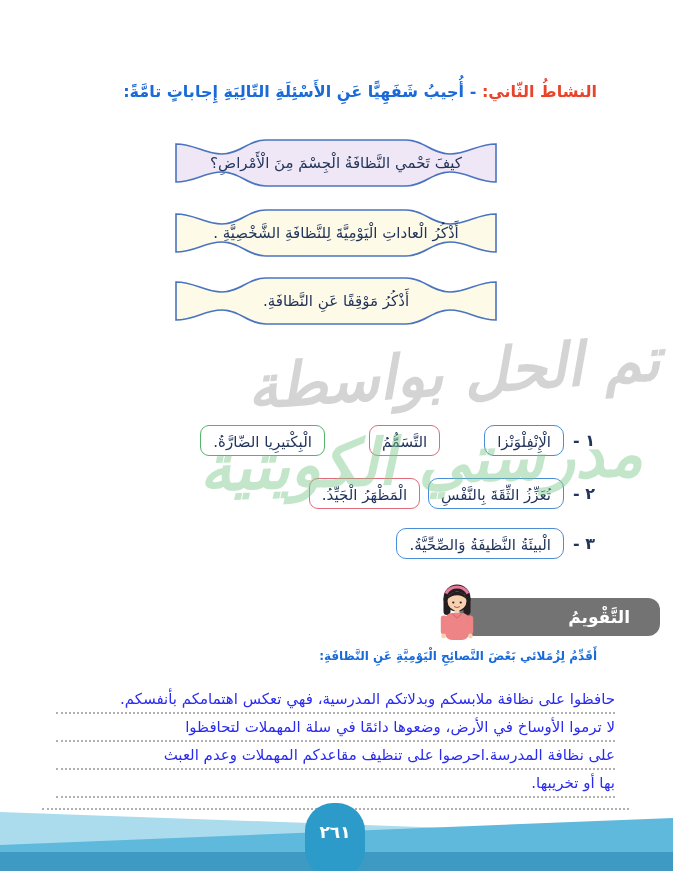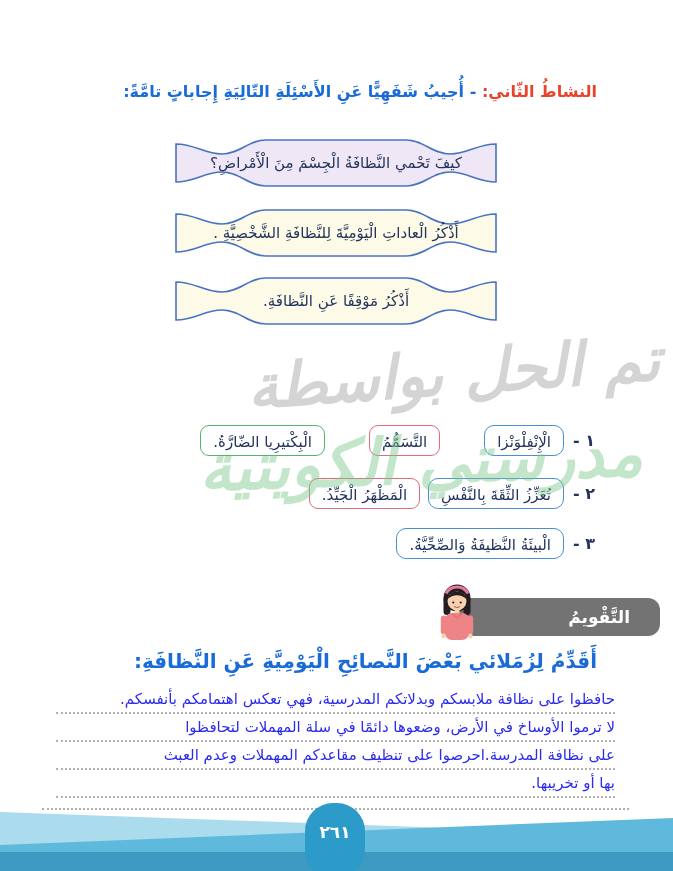--- a/index.html
+++ b/index.html
@@ -33,21 +33,21 @@
   .wm{position:absolute;pointer-events:none;white-space:nowrap;font-style:italic;z-index:6;font-weight:bold;}
   .wm1{top:338px;right:12px;font-size:60px;color:#9a9a9a;opacity:.42;transform:rotate(-4deg);}
   .wm2{top:424px;right:30px;font-size:64px;color:#7cc98c;opacity:.45;transform:rotate(-2deg);letter-spacing:2px;}
   
   .eval-banner{
     position:absolute;top:598px;left:455px;width:205px;height:38px;background:#737373;border-radius:12px;
     display:flex;align-items:center;padding-right:30px;box-sizing:border-box;
   }
   .eval-label{color:#ffffff;font-size:17px;font-weight:bold;}
   .girl{position:absolute;top:582px;left:433px;width:48px;height:66px;z-index:3;}
-  .prompt{position:absolute;top:649px;right:76px;font-size:20px;font-weight:bold;color:#1a6bd8;white-space:nowrap;}
+  .prompt{position:absolute;top:649px;right:76px;font-size:12px;font-weight:bold;color:#1a6bd8;white-space:nowrap;}
   
   .answers{position:absolute;top:686px;left:56px;right:58px;}
   .ans{
     font-size:15px;color:#2b2bee;line-height:26px;height:26px;border-bottom:2px dotted #b0b0b0;
     text-align:right;white-space:nowrap;
   }
   .ans-empty{height:10px;border-bottom:2px dotted #b0b0b0;margin-left:-14px;margin-right:-14px;}
   
   .footer{position:absolute;left:0;bottom:0;width:673px;height:81px;}
   .pagenum{font-family:"DejaVu Sans",sans-serif;font-size:17px;font-weight:bold;fill:#ffffff;}

